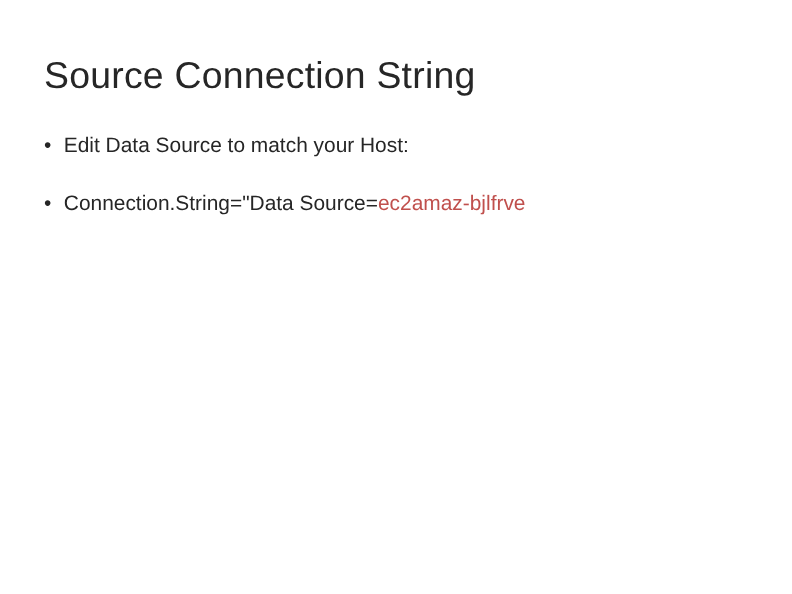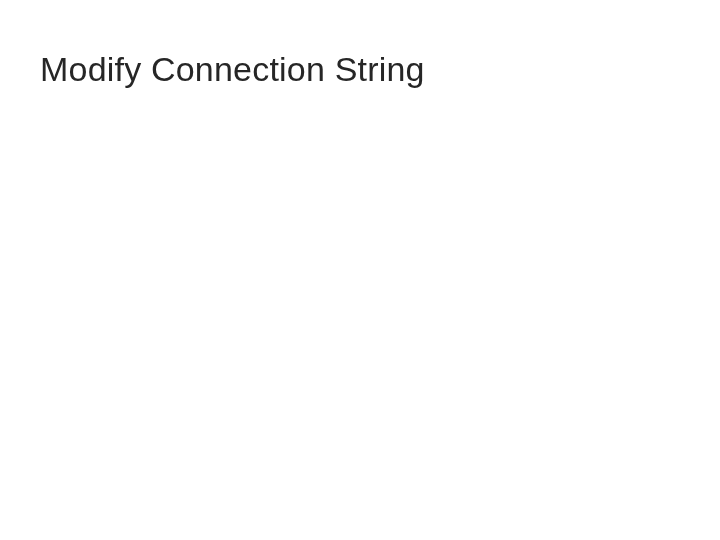--- a/index.html
+++ b/index.html
@@ -47,14 +47,22 @@
     font-size: 19px;
   }
   .highlight {
     color: #c0504d;
   }
 </style>
 </head>
 <body>
 
 <div class="slide">
-  <h1 class="title">Modify Connection String</h1>
+  <h1 class="title">Source Connection String</h1>
+  <ul class="bullets">
+    <li>
+      <span>Edit Data Source to match your Host:</span>
+    </li>
+    <li>
+      <span>Connection.String="Data Source=</span><span class="highlight">ec2amaz-bjlfrve</span>
+    </li>
+  </ul>
 </div>
 
 </body></html>

